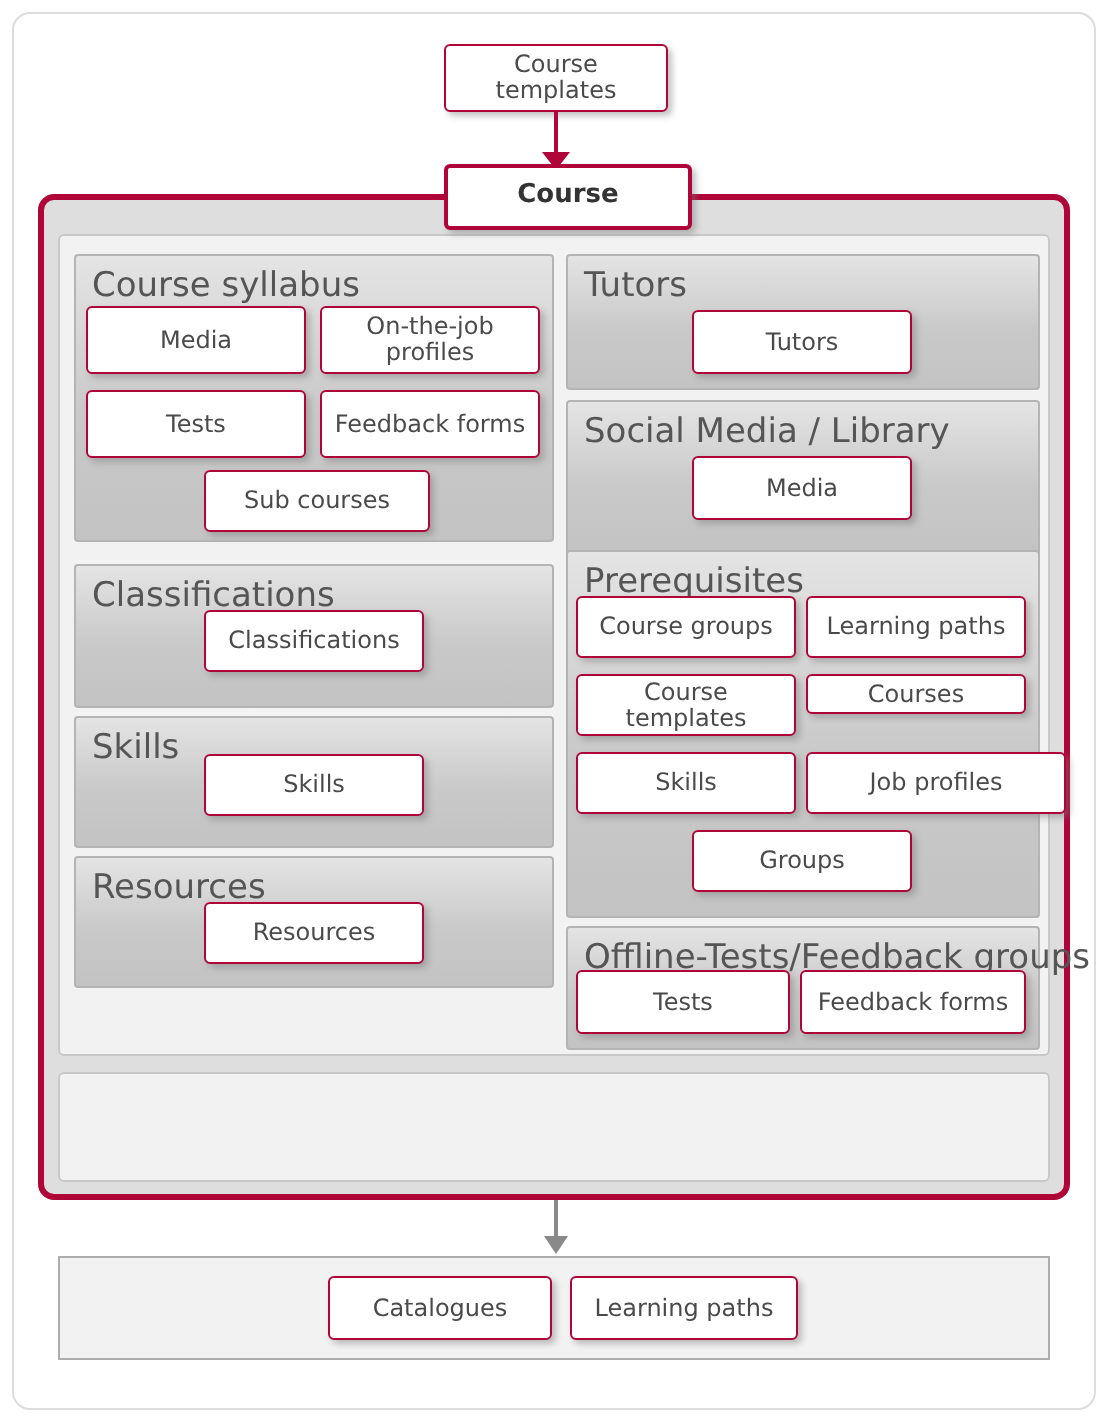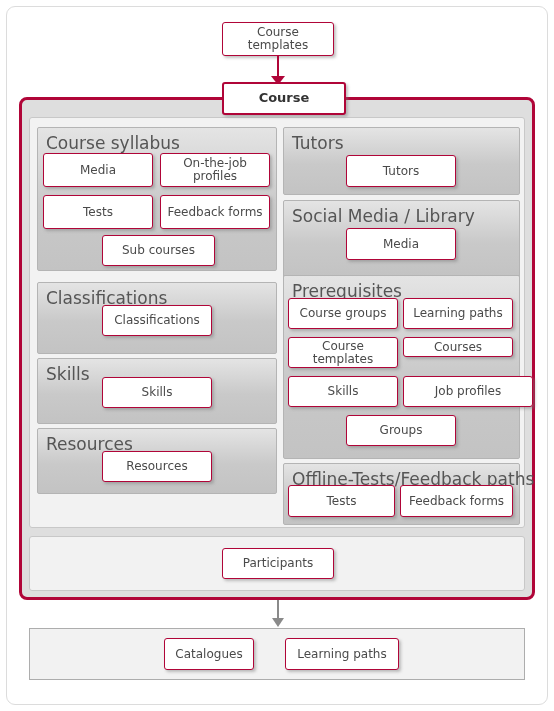--- a/index.html
+++ b/index.html
@@ -234,28 +234,27 @@
   </div>
   <div class="btn" style="left:288px; top:298px; width:110px; height:31px;">Course groups</div>
   <div class="btn" style="left:403px; top:298px; width:110px; height:31px;">Learning paths</div>
   <div class="btn" style="left:288px; top:337px; width:110px; height:31px;">Course templates</div>
   <div class="btn" style="left:403px; top:337px; width:110px; height:20px;">Courses</div>
   <div class="btn" style="left:288px; top:376px; width:110px; height:31px;">Skills</div>
   <div class="btn" style="left:403px; top:376px; width:130px; height:31px;">Job profiles</div>
   <div class="btn" style="left:346px; top:415px; width:110px; height:31px;">Groups</div>
 
   <div class="group" style="left:283px; top:463px; width:237px; height:62px;">
-    <span class="group-title">Offline-Tests/Feedback paths</span>
+    <span class="group-title">Offline-Tests/Feedback groups</span>
   </div>
   <div class="btn" style="left:288px; top:485px; width:107px; height:32px;">Tests</div>
   <div class="btn" style="left:400px; top:485px; width:113px; height:32px;">Feedback forms</div>
 
   <div class="participants-panel"></div>
-  <div class="btn" style="left:222px; top:548px; width:112px; height:31px;">Participants</div>
 
   <div class="arrow-gray-line"></div>
   <div class="arrow-gray-head"></div>
 
   <div class="bottom-panel"></div>
-  <div class="btn" style="left:164px; top:638px; width:90px; height:32px;">Catalogues</div>
+  <div class="btn" style="left:164px; top:638px; width:112px; height:32px;">Catalogues</div>
   <div class="btn" style="left:285px; top:638px; width:114px; height:32px;">Learning paths</div>
 
 </div>
 
 </body></html>

